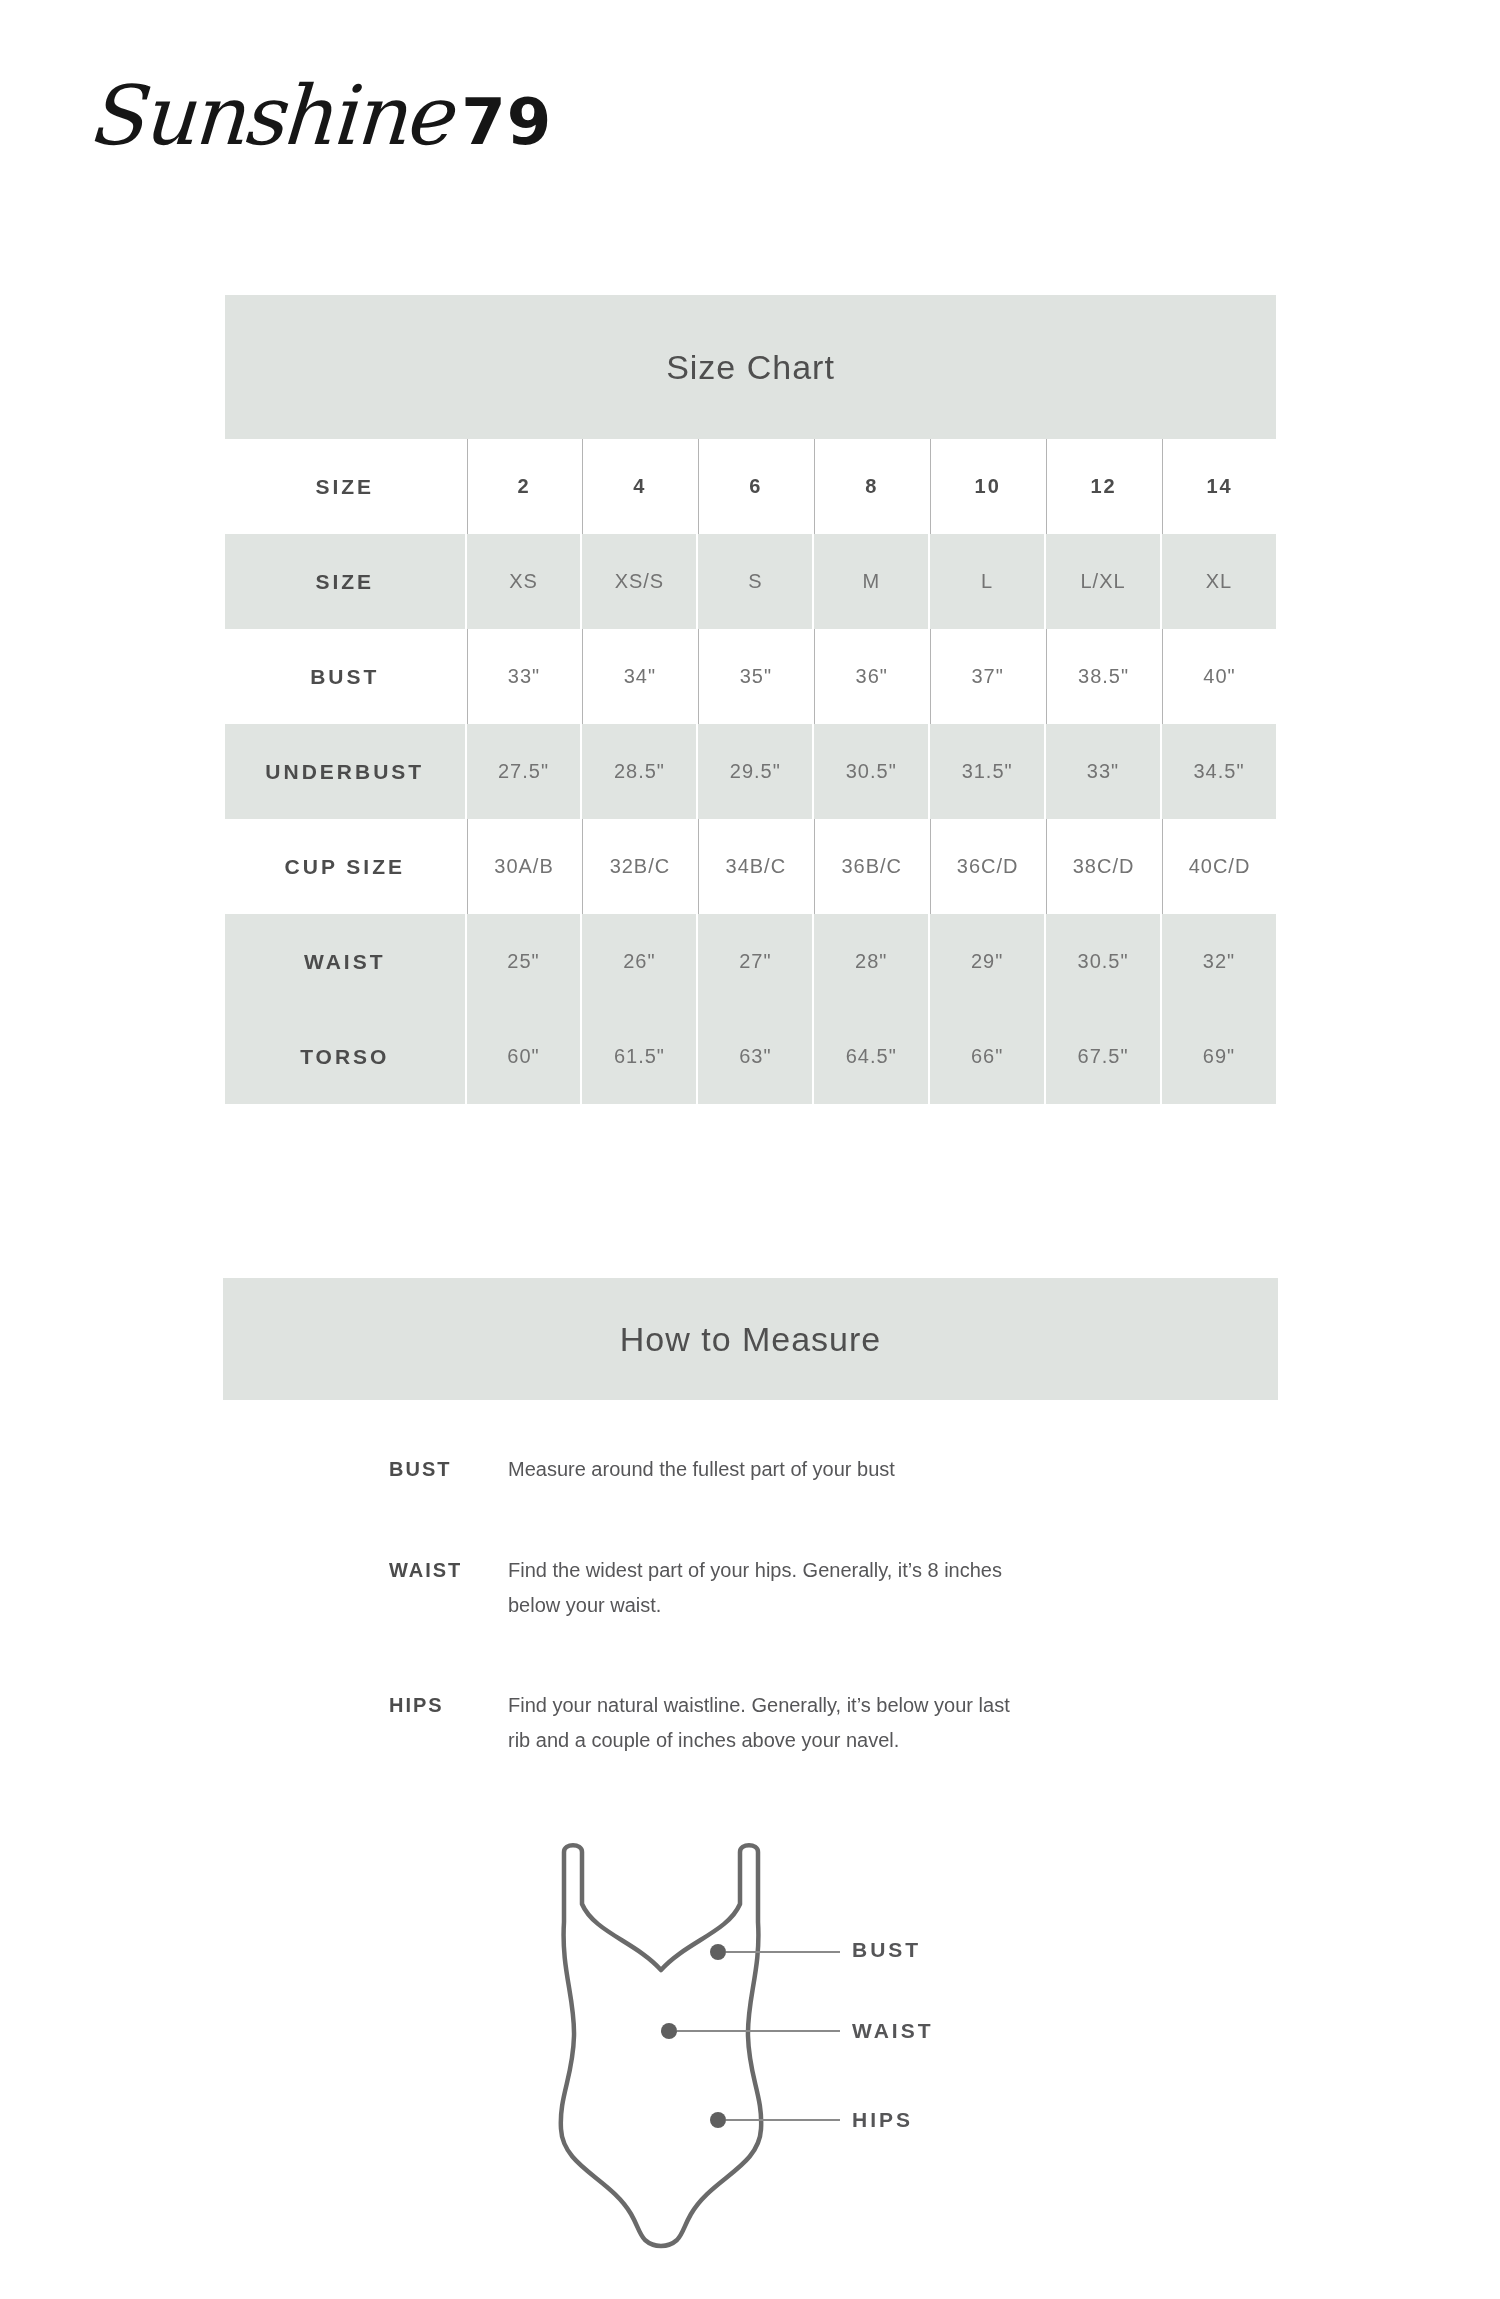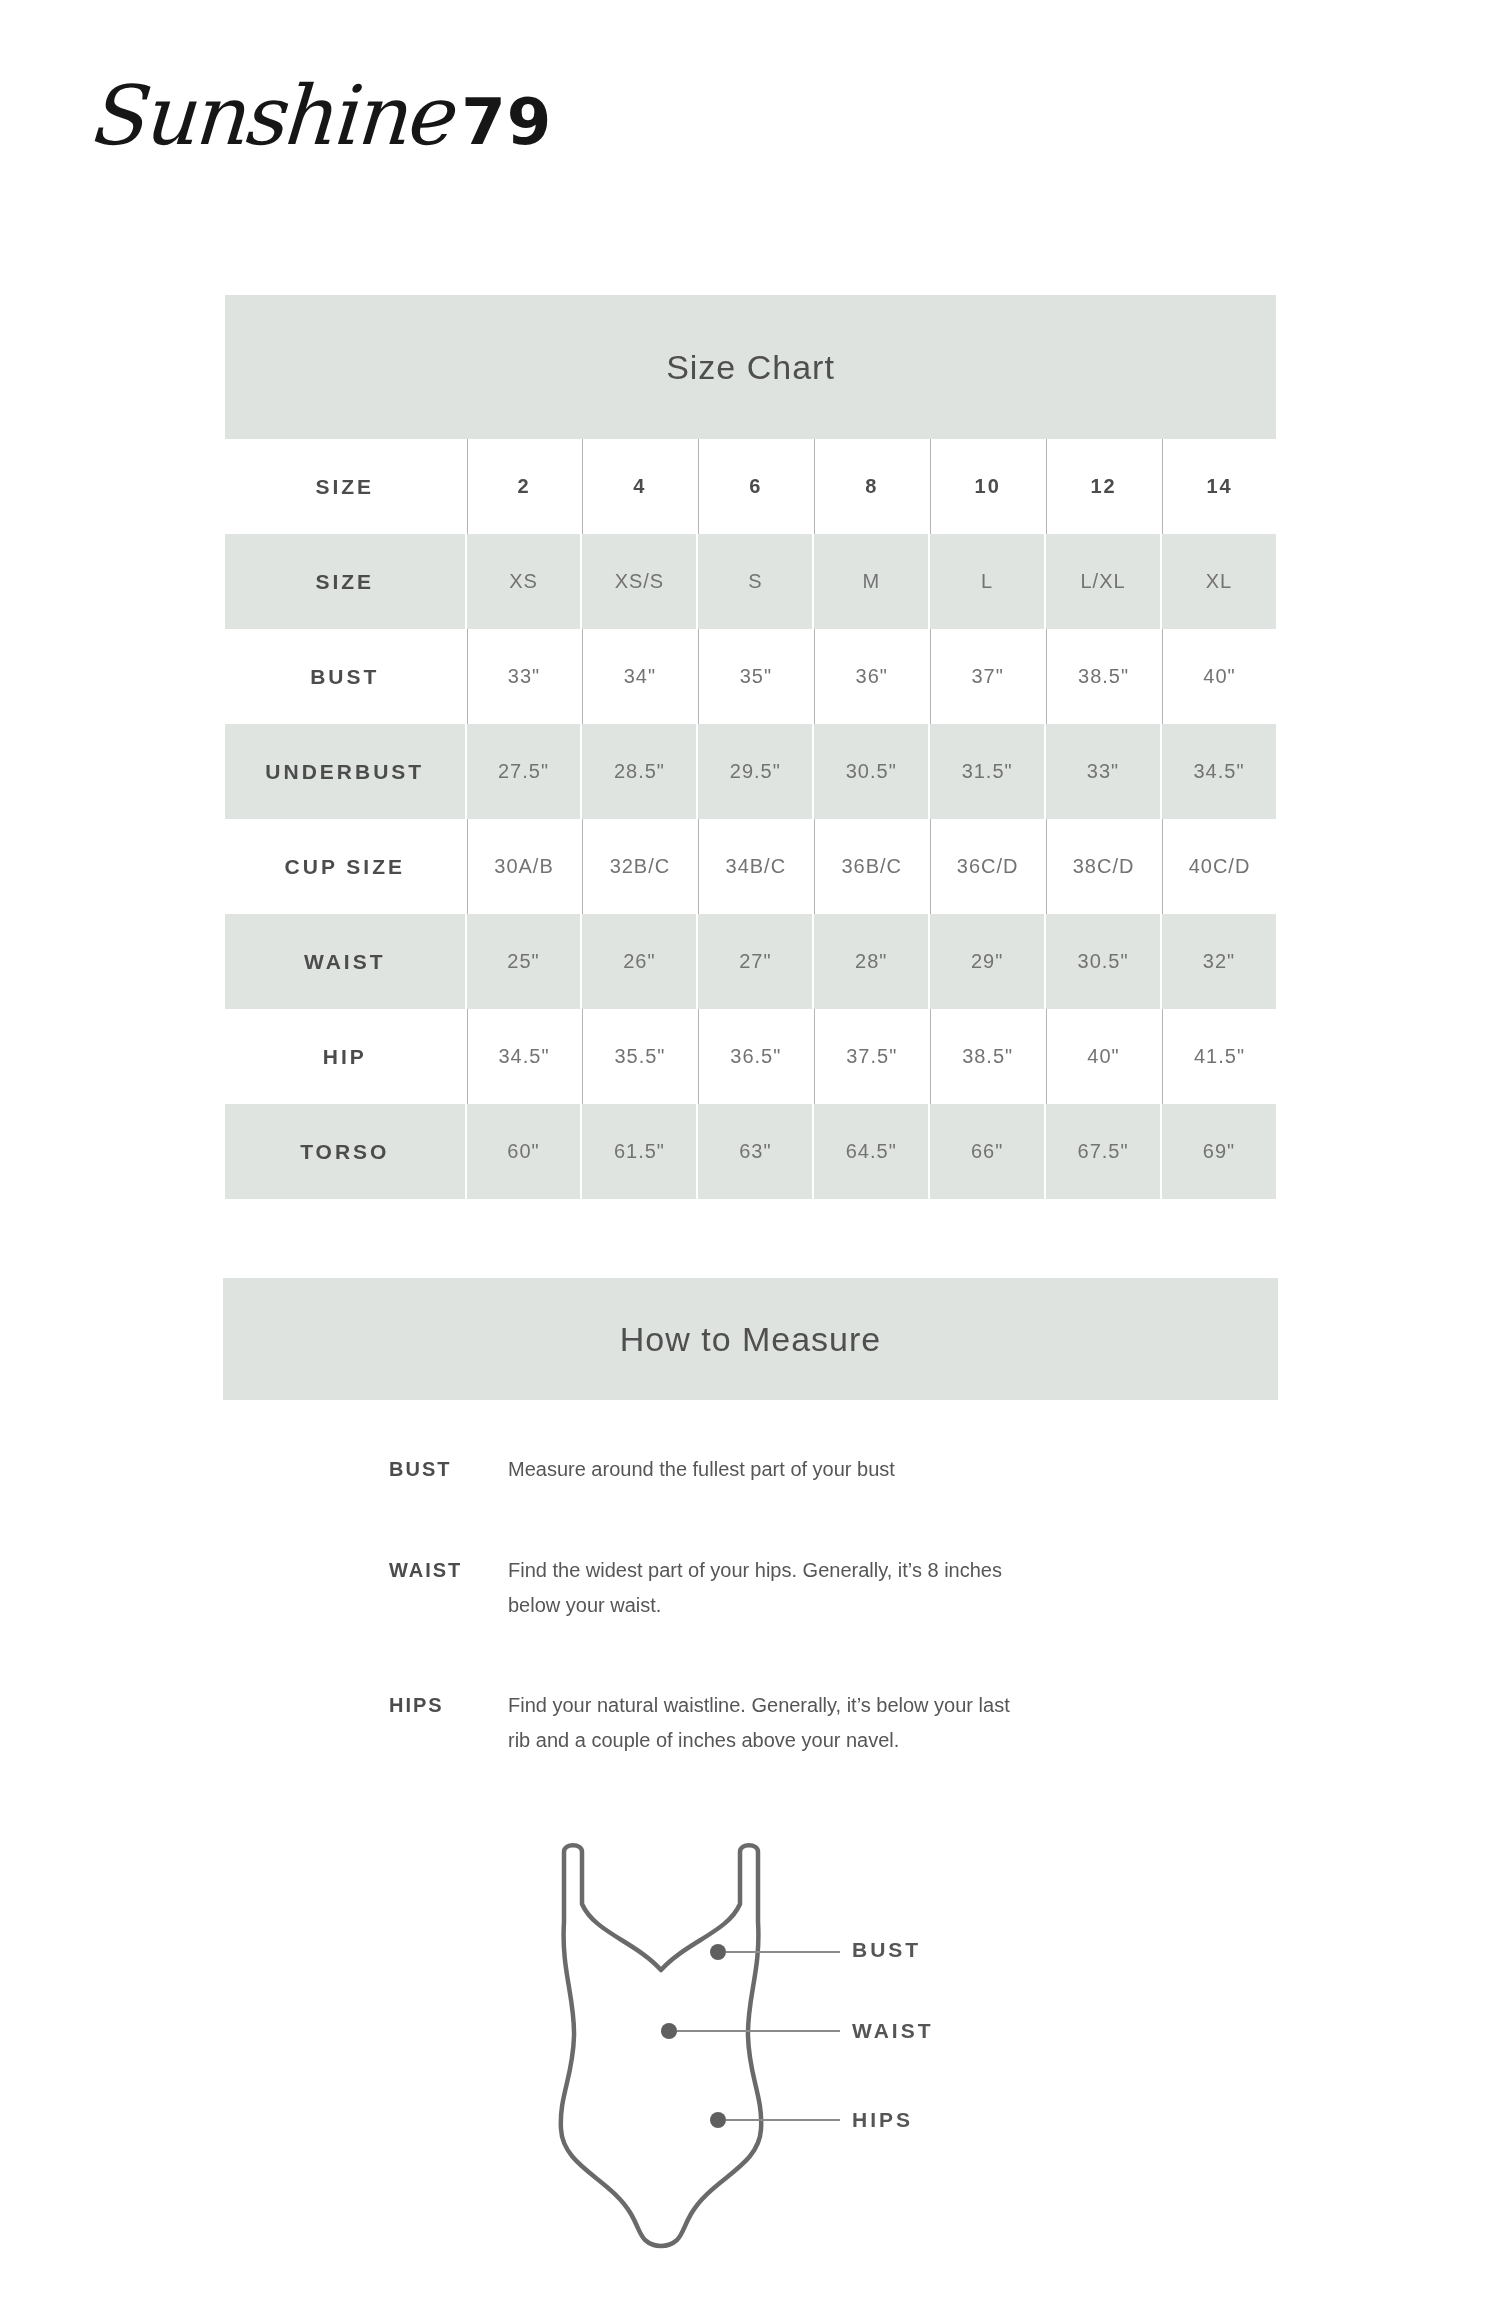--- a/index.html
+++ b/index.html
@@ -144,30 +144,20 @@
     </tr>
     <tr class="data-row row-gray">
       <td class="lbl">WAIST</td>
       <td class="val">25"</td>
       <td class="val">26"</td>
       <td class="val">27"</td>
       <td class="val">28"</td>
       <td class="val">29"</td>
       <td class="val">30.5"</td>
       <td class="val">32"</td>
-    </tr>
-    <tr class="data-row row-white">
-      <td class="lbl">HIP</td>
-      <td class="val">34.5"</td>
-      <td class="val">35.5"</td>
-      <td class="val">36.5"</td>
-      <td class="val">37.5"</td>
-      <td class="val">38.5"</td>
-      <td class="val">40"</td>
-      <td class="val">41.5"</td>
     </tr>
     <tr class="data-row row-gray">
       <td class="lbl">TORSO</td>
       <td class="val">60"</td>
       <td class="val">61.5"</td>
       <td class="val">63"</td>
       <td class="val">64.5"</td>
       <td class="val">66"</td>
       <td class="val">67.5"</td>
       <td class="val">69"</td>

